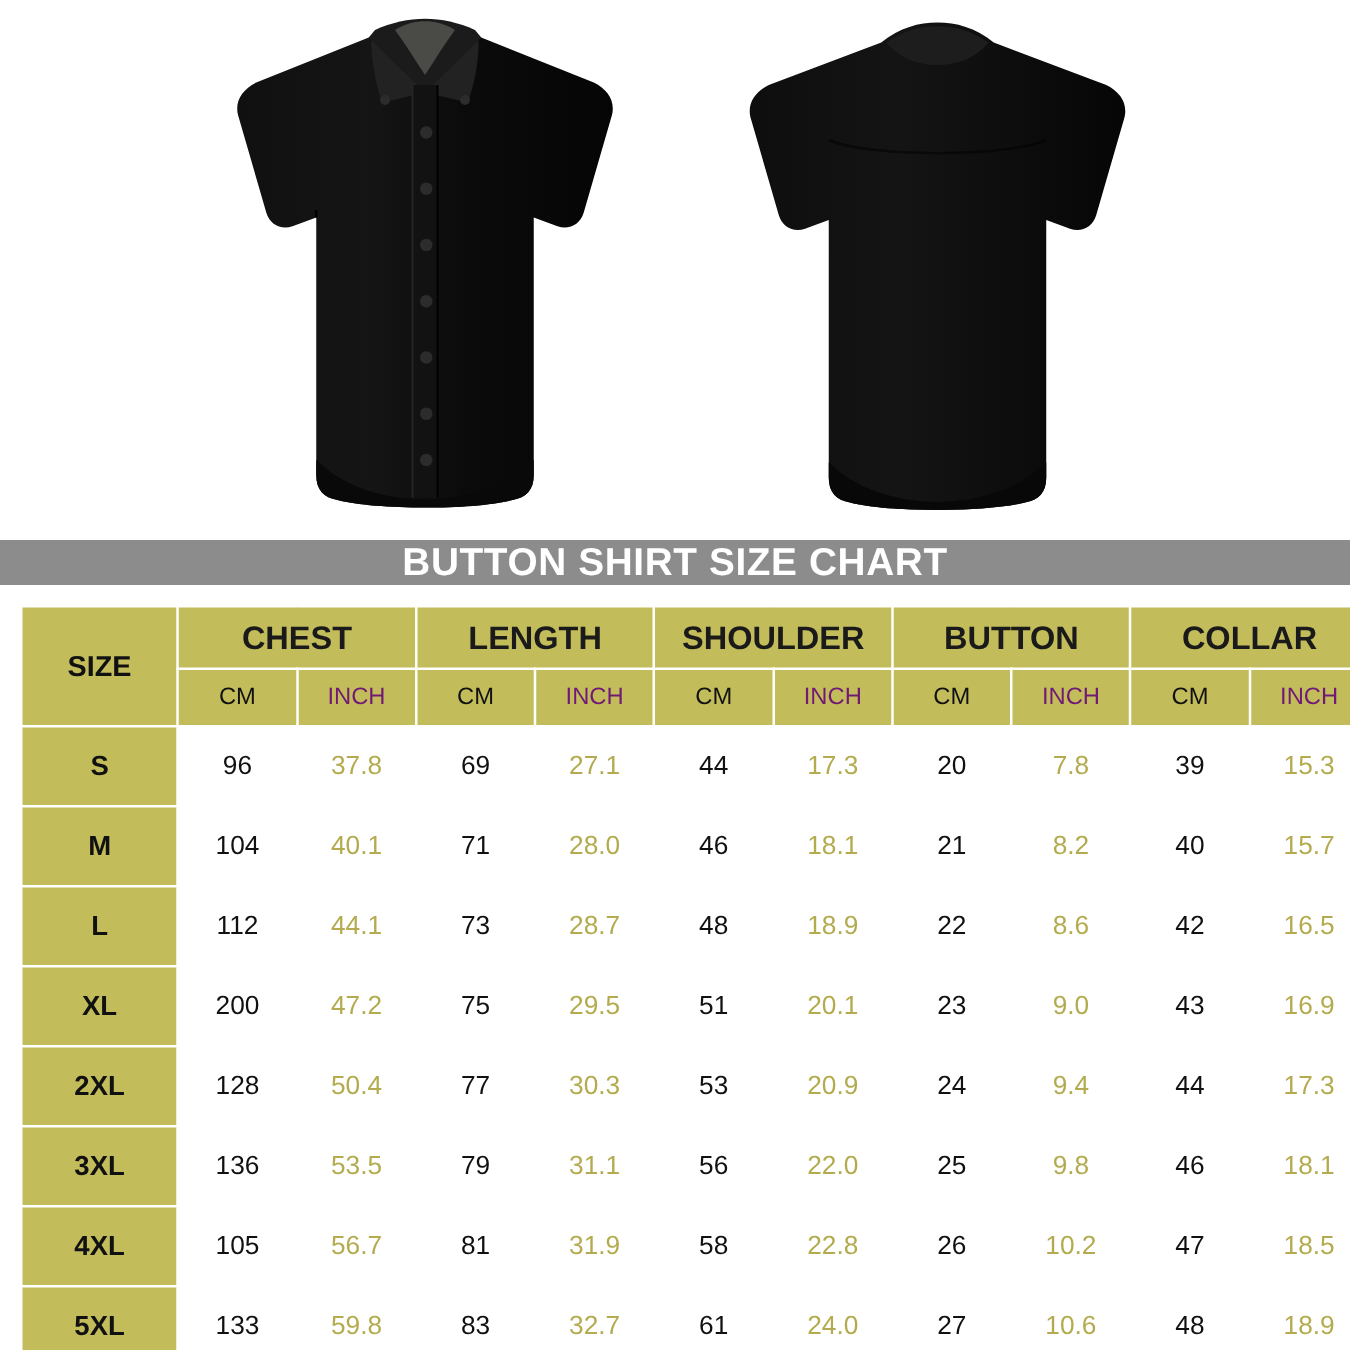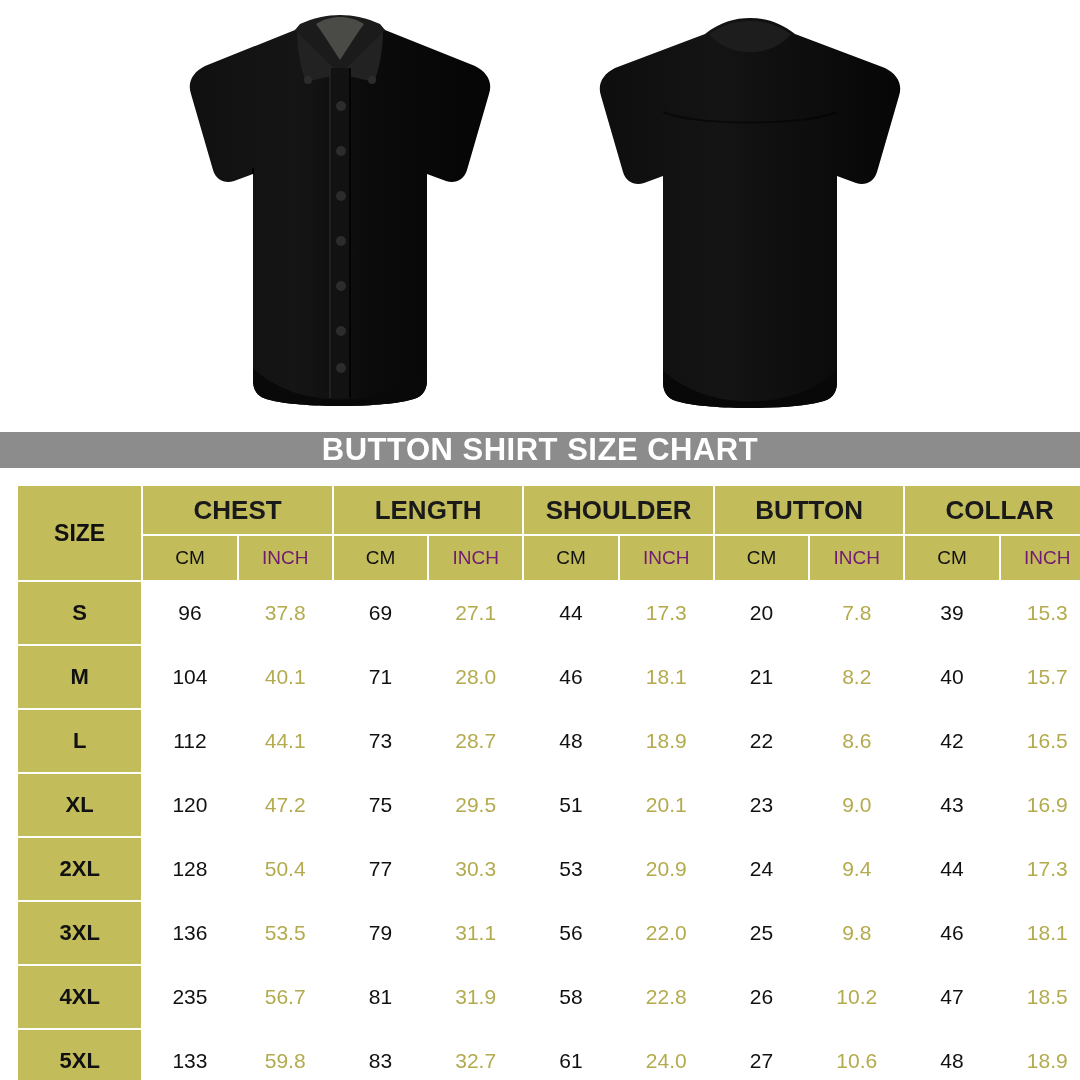--- a/index.html
+++ b/index.html
@@ -264,21 +264,21 @@
           <td class="val inch">28.7</td>
           <td class="val cm">48</td>
           <td class="val inch">18.9</td>
           <td class="val cm">22</td>
           <td class="val inch">8.6</td>
           <td class="val cm">42</td>
           <td class="val inch">16.5</td>
         </tr>
         <tr>
           <td class="size-cell">XL</td>
-          <td class="val cm">120</td>
+          <td class="val cm">200</td>
           <td class="val inch">47.2</td>
           <td class="val cm">75</td>
           <td class="val inch">29.5</td>
           <td class="val cm">51</td>
           <td class="val inch">20.1</td>
           <td class="val cm">23</td>
           <td class="val inch">9.0</td>
           <td class="val cm">43</td>
           <td class="val inch">16.9</td>
         </tr>
@@ -303,21 +303,21 @@
           <td class="val inch">31.1</td>
           <td class="val cm">56</td>
           <td class="val inch">22.0</td>
           <td class="val cm">25</td>
           <td class="val inch">9.8</td>
           <td class="val cm">46</td>
           <td class="val inch">18.1</td>
         </tr>
         <tr>
           <td class="size-cell">4XL</td>
-          <td class="val cm">235</td>
+          <td class="val cm">105</td>
           <td class="val inch">56.7</td>
           <td class="val cm">81</td>
           <td class="val inch">31.9</td>
           <td class="val cm">58</td>
           <td class="val inch">22.8</td>
           <td class="val cm">26</td>
           <td class="val inch">10.2</td>
           <td class="val cm">47</td>
           <td class="val inch">18.5</td>
         </tr>

